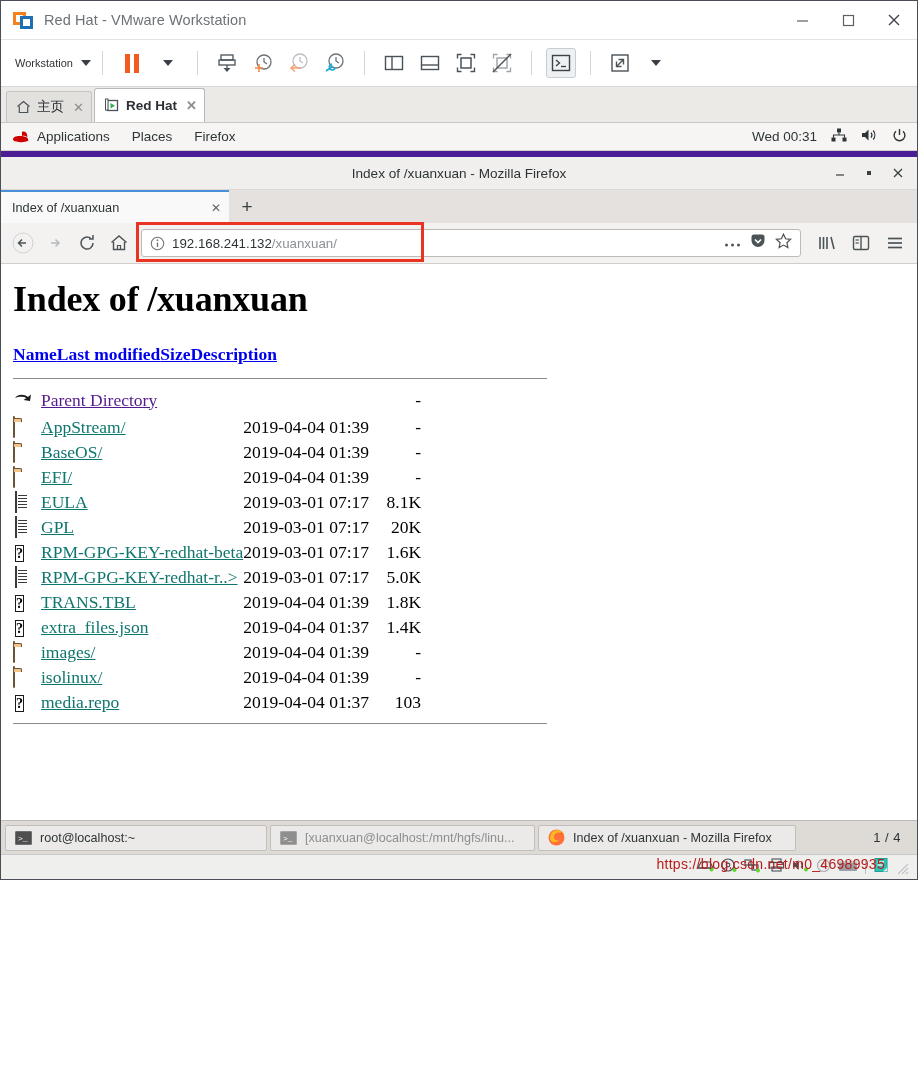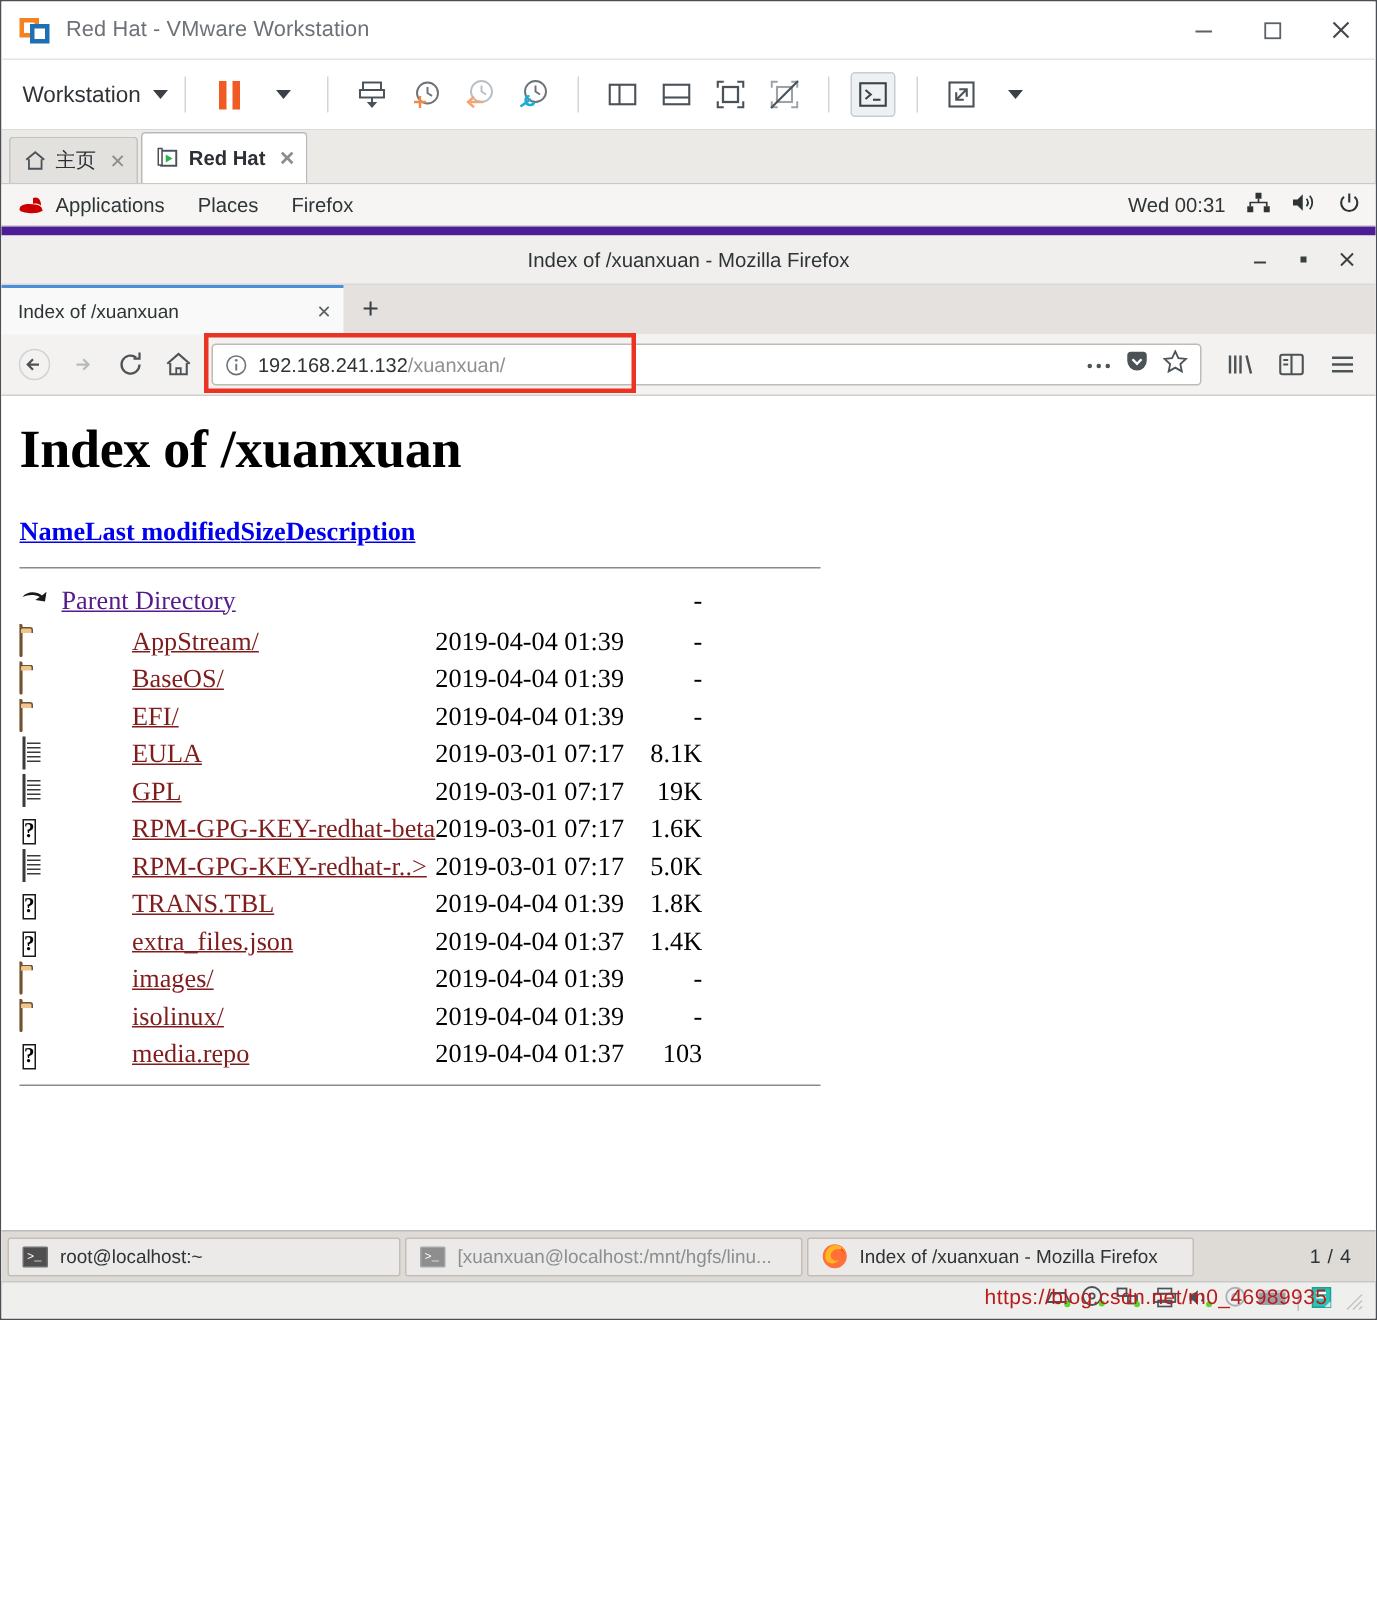--- a/index.html
+++ b/index.html
@@ -19,21 +19,21 @@
   .vm-logo .sq1{position:absolute;left:0;top:3px;width:13px;height:13px;border:3px solid #f58220;background:#fff;box-sizing:border-box;}
   .vm-logo .sq2{position:absolute;left:7px;top:7px;width:13px;height:13px;border:3px solid #1f6fb5;background:#fff;box-sizing:border-box;}
   .vm-title{font-size:14.5px;color:#6d7278;letter-spacing:.1px;}
   .vm-winbtns{margin-left:auto;display:flex;align-items:center;height:38px;}
   .wbtn{width:46px;height:38px;display:flex;align-items:center;justify-content:center;color:#5b6069;font-size:15px;}
   .wbtn svg{display:block;}
 
   
   .vm-toolbar{height:46px;flex:0 0 46px;display:flex;align-items:center;background:#ffffff;
               border-bottom:1px solid #d9d9d9;}
-  .tb-workstation{display:flex;align-items:center;margin-left:14px;font-size:15px;color:#2f3337;}
+  .tb-workstation{display:flex;align-items:center;margin-left:14px;font-size:11px;color:#2f3337;}
   .caret{width:0;height:0;border-left:5px solid transparent;border-right:5px solid transparent;
          border-top:6px solid #3b4046;margin-left:8px;}
   .tb-sep{width:1px;height:24px;background:#d5d5d5;margin:0 11px;}
   .tb-icon{width:30px;height:30px;display:flex;align-items:center;justify-content:center;margin:0 3px;}
   .tb-icon.active{background:#eef1f3;border:1px solid #c7ced3;border-radius:3px;box-sizing:border-box;}
   .pause-bars{display:flex;gap:4px;}
   .pause-bars i{display:block;width:5px;height:19px;background:#f15a22;}
 
   
   .vm-tabstrip{height:35px;flex:0 0 35px;display:flex;align-items:flex-end;background:#eceae7;
@@ -91,21 +91,21 @@
   table.idx th a{color:#0000ee;text-decoration:underline;}
   table.idx td{padding:1.5px 0;white-space:nowrap;vertical-align:middle;}
   td.c-icon{width:28px;}
   td.c-name{padding-right:10px;}
   td.c-date{text-align:left;padding-right:10px;}
   td.c-size{text-align:right;padding-right:14px;width:52px;}
   th.h-name{padding-left:106px;}
   th.h-date{padding-left:18px;}
   th.h-size{padding-left:20px;}
   th.h-desc{padding-left:8px;}
-  .idx a.file{color:#7f1d1d;text-decoration:underline;margin-left:47px;}
+  .idx a.file{color:#0f766e;text-decoration:underline;}
   .idx a.visited{color:#551a8b;text-decoration:underline;}
   .rule{height:1px;background:#8a8a8a;width:534px;margin:4px 0 6px 0;}
   .rule.bot{margin:8px 0 0 0;}
 
   
   .ic{width:20px;height:22px;display:inline-block;position:relative;}
   .ic-folder{width:20px;height:16px;background:#f2c48b;border:1px solid #6b5436;border-radius:0 2px 2px 2px;
              box-sizing:border-box;margin-top:4px;}
   .ic-folder:before{content:"";position:absolute;left:0;top:1px;width:9px;height:4px;background:#f2c48b;
                     border:1px solid #6b5436;border-bottom:none;box-sizing:border-box;border-radius:2px 2px 0 0;}
@@ -501,21 +501,21 @@
                 <td class="c-icon"><span class="ic"><span class="ic-doc"></span></span></td>
                 <td class="c-name"><a class="file" href="#">EULA</a></td>
                 <td class="c-date">2019-03-01 07:17</td>
                 <td class="c-size">8.1K</td>
                 <td></td>
               </tr>
               <tr>
                 <td class="c-icon"><span class="ic"><span class="ic-doc"></span></span></td>
                 <td class="c-name"><a class="file" href="#">GPL</a></td>
                 <td class="c-date">2019-03-01 07:17</td>
-                <td class="c-size">19K</td>
+                <td class="c-size">20K</td>
                 <td></td>
               </tr>
               <tr>
                 <td class="c-icon"><span class="ic"><span class="ic-unknown">?</span></span></td>
                 <td class="c-name"><a class="file" href="#">RPM-GPG-KEY-redhat-beta</a></td>
                 <td class="c-date">2019-03-01 07:17</td>
                 <td class="c-size">1.6K</td>
                 <td></td>
               </tr>
               <tr>

